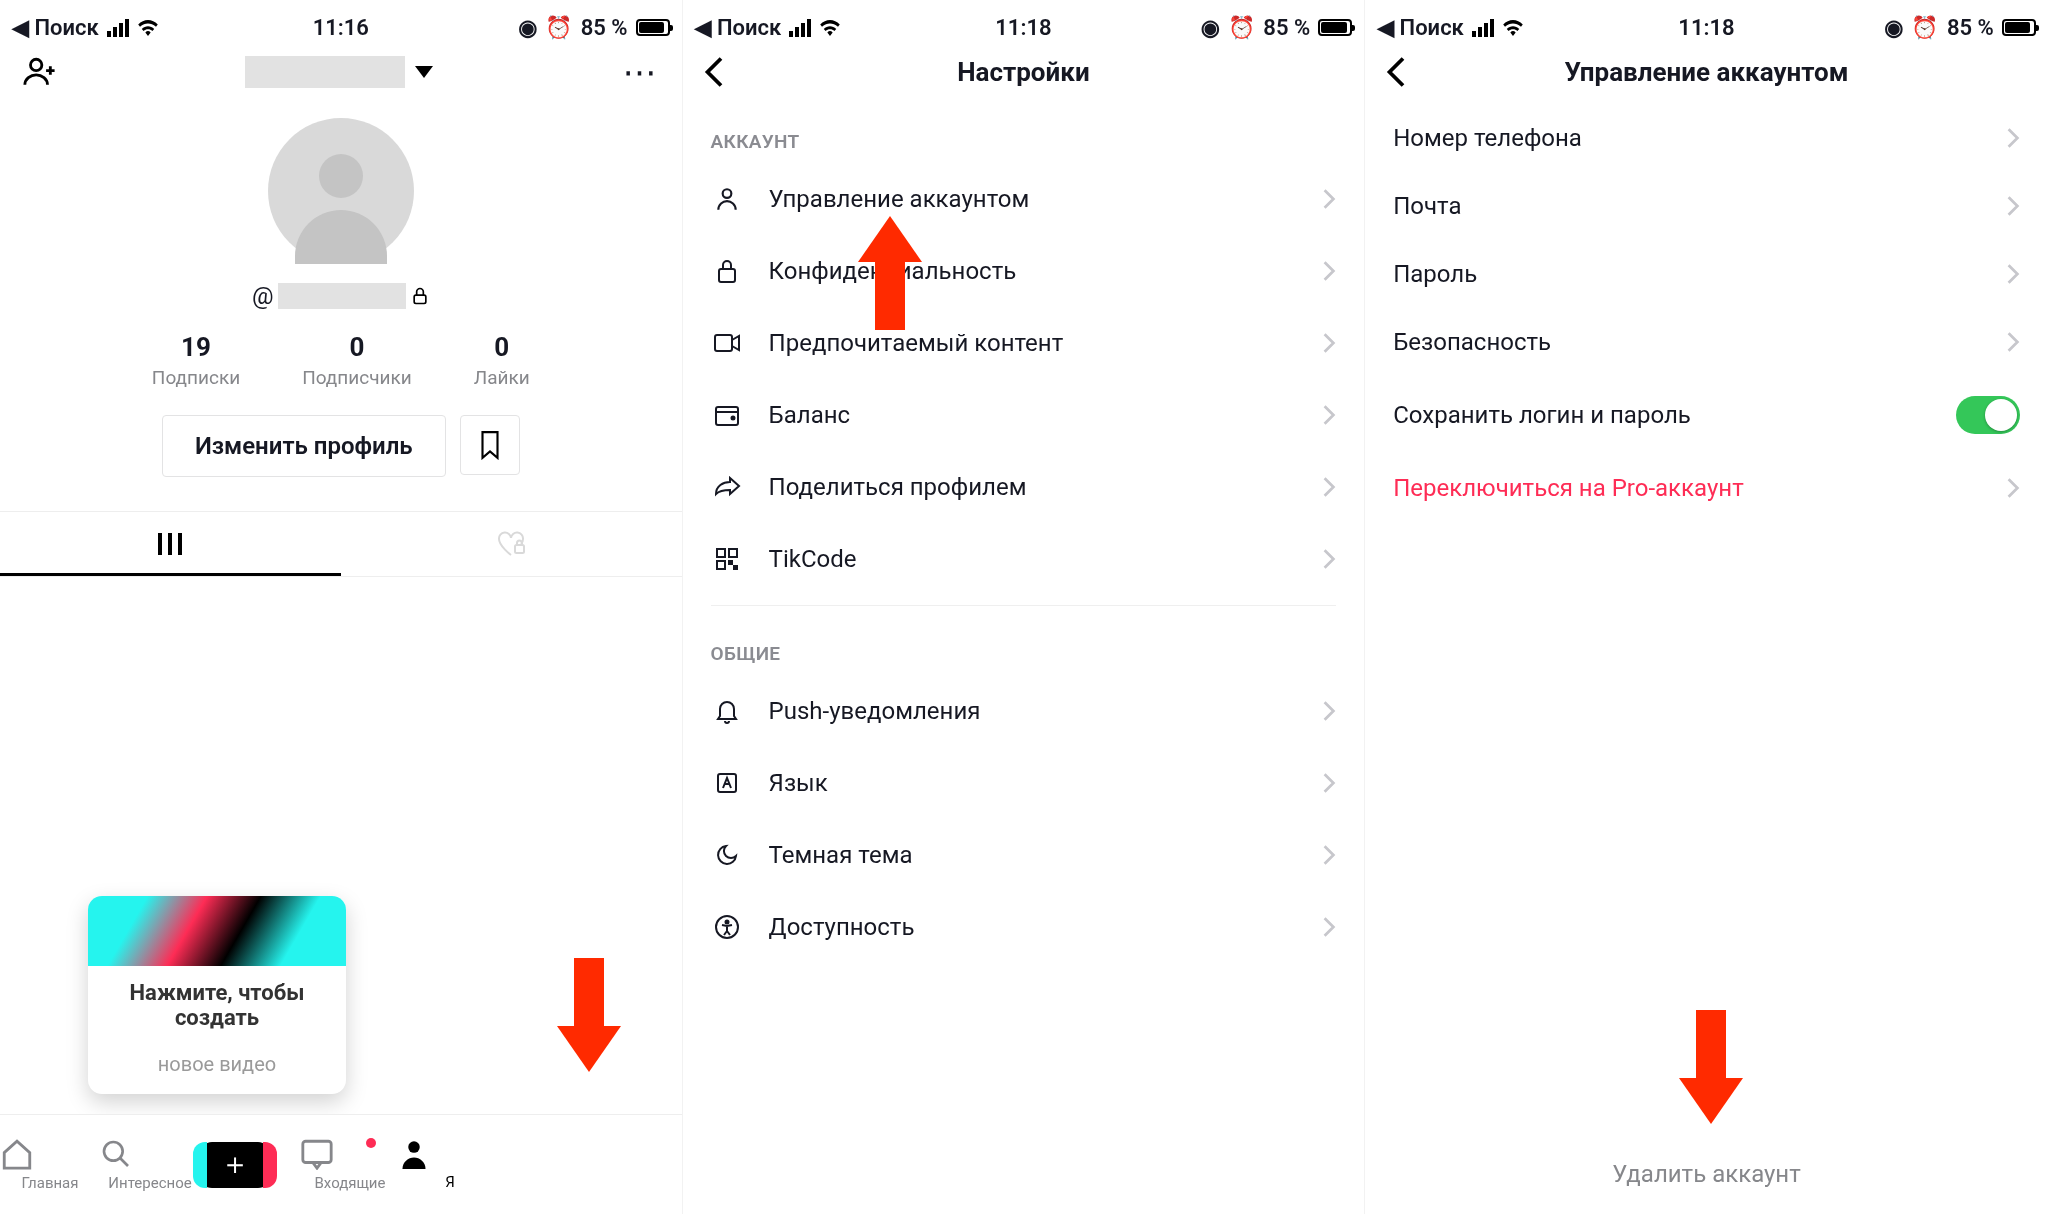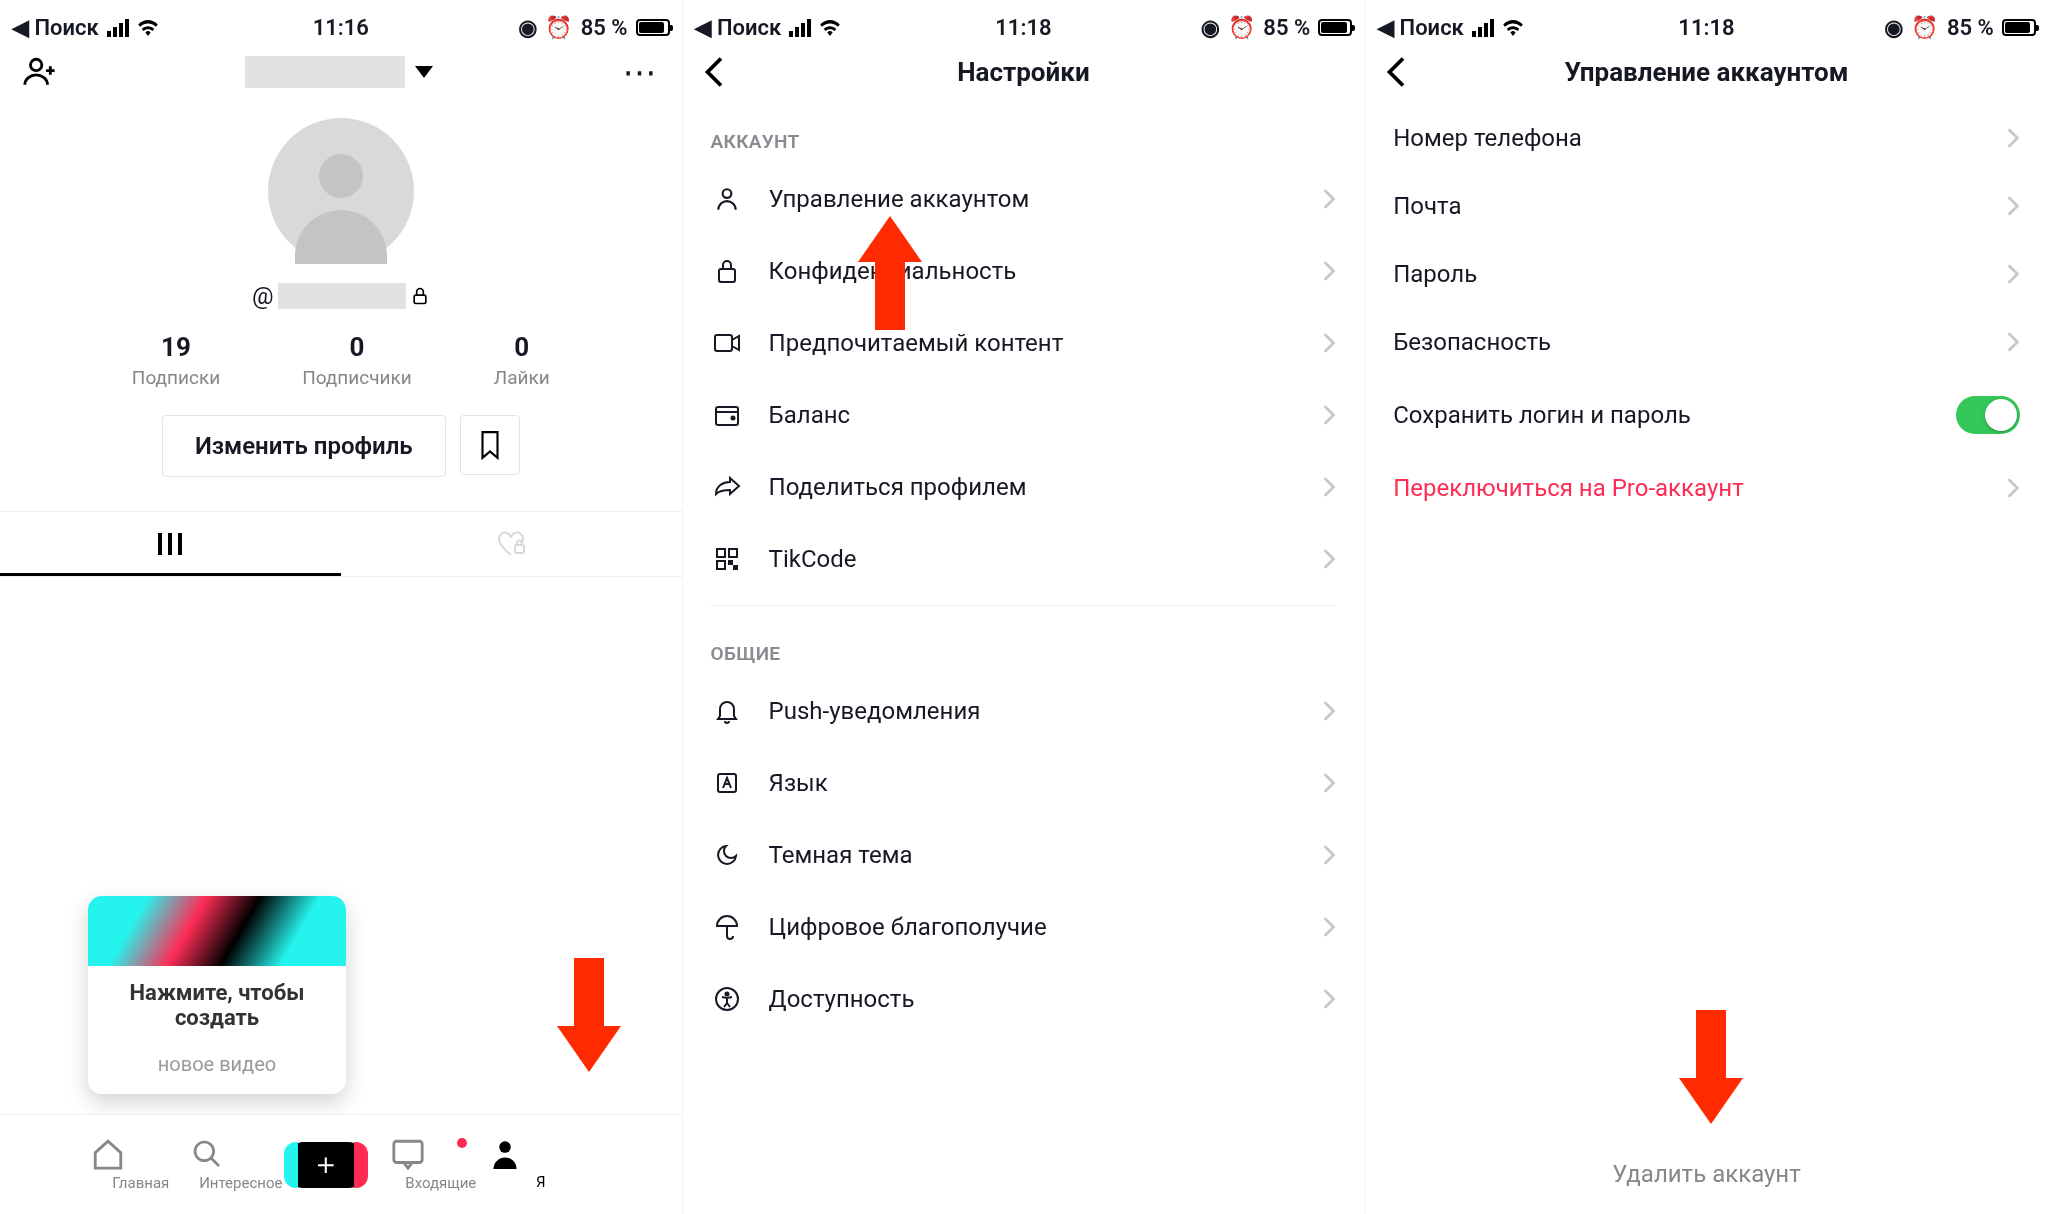--- a/index.html
+++ b/index.html
@@ -29,21 +29,21 @@
   .dots3 { font-size:34px; letter-spacing:3px; line-height:0; }
 
   .avatar { width:146px; height:146px; border-radius:50%; background:#d9d9d9; margin:14px auto 0; position:relative; }
   .avatar::after { content:""; position:absolute; left:50%; top:36px; transform:translateX(-50%); width:44px; height:44px; border-radius:50%; background:#c4c4c4; }
   .avatar::before { content:""; position:absolute; left:50%; bottom:0; transform:translateX(-50%); width:92px; height:54px; border-radius:48px 48px 0 0; background:#c4c4c4; }
 
   .uname { text-align:center; font-size:24px; margin-top:18px; display:flex; align-items:center; justify-content:center; gap:4px;}
   .uname .redact { display:inline-block; width:128px; height:26px; background:#e2e2e2; vertical-align:middle;}
   .lockicon { width:20px; height:20px; }
 
-  .stats { display:flex; justify-content:center; gap:82px; margin-top:22px; }
+  .stats { display:flex; justify-content:center; gap:62px; margin-top:22px; }
   .stat { text-align:center; }
   .stat .n { font-size:26px; font-weight:700; }
   .stat .l { font-size:19px; color:#86878b; margin-top:4px; }
 
   .actions { display:flex; justify-content:center; gap:14px; margin-top:26px; }
   .editbtn { border:1.5px solid #e3e3e4; padding:16px 32px; font-size:24px; font-weight:600; border-radius:4px; }
   .bmbtn { border:1.5px solid #e3e3e4; width:60px; height:60px; border-radius:4px; display:flex; align-items:center; justify-content:center; }
 
   .bio { text-align:center; color:#86878b; font-size:22px; margin-top:28px; }
 
@@ -54,21 +54,21 @@
   .grid3 span { width:4px; height:22px; background:#000; }
 
   
   .tipcard { position:absolute; left:88px; bottom:120px; width:258px; background:#fff; border-radius:14px; box-shadow:0 8px 22px rgba(0,0,0,0.18); overflow:hidden; }
   .tipart { height:70px; background:linear-gradient(120deg,#25f4ee 0%,#25f4ee 20%,#fe2c55 40%,#000 58%,#25f4ee 78%); }
   .tipbody { padding:14px 16px 18px; text-align:center; }
   .tipbody .t1 { font-size:22px; font-weight:700; color:#333; }
   .tipbody .t2 { font-size:20px; color:#9a9a9a; margin-top:22px; }
 
   
-  .nav { position:absolute; bottom:0; left:0; right:0; height:100px; display:flex; align-items:center; justify-content:center; border-top:1px solid #eee; background:#fff; }
+  .nav { position:absolute; bottom:0; left:0; right:0; height:100px; display:flex; align-items:center; justify-content:flex-start; border-top:1px solid #eee; background:#fff; }
   .navitem { text-align:center; width:100px; position:relative; }
   .navitem .lbl { font-size:15px; color:#86878b; margin-top:4px; }
   .navitem.active .lbl { color:#000; }
   .createbtn { width:70px; height:46px; background:#000; border-radius:12px; position:relative; display:flex; align-items:center; justify-content:center; }
   .createbtn::before { content:""; position:absolute; left:-7px; top:0; bottom:0; width:14px; background:#25f4ee; border-radius:12px 0 0 12px; }
   .createbtn::after { content:""; position:absolute; right:-7px; top:0; bottom:0; width:14px; background:#fe2c55; border-radius:0 12px 12px 0; }
   .createbtn b { color:#fff; font-size:30px; position:relative; z-index:1; font-weight:400; }
   .reddot { position:absolute; top:0; right:24px; width:10px; height:10px; border-radius:50%; background:#fe2c55; }
 
   
@@ -405,34 +405,20 @@
     <span>Темная тема</span>
     <span class="chev">
           <svg width="14" height="22" viewBox="0 0 12 20" fill="none" stroke="#c7c7cc" stroke-width="2.5">
             <path d="M2 2l8 8-8 8"></path>
           </svg>
         </span>
   </div>
   <div class="row">
     <span class="ic">
           <svg width="26" height="26" viewBox="0 0 26 26" fill="none" stroke="#161823" stroke-width="2">
-            <path d="M3 12a10 10 0 0120 0z"></path>
-            <path d="M13 12v10a3 3 0 006 0"></path>
-          </svg>
-        </span>
-    <span>Цифровое благополучие</span>
-    <span class="chev">
-          <svg width="14" height="22" viewBox="0 0 12 20" fill="none" stroke="#c7c7cc" stroke-width="2.5">
-            <path d="M2 2l8 8-8 8"></path>
-          </svg>
-        </span>
-  </div>
-  <div class="row">
-    <span class="ic">
-          <svg width="26" height="26" viewBox="0 0 26 26" fill="none" stroke="#161823" stroke-width="2">
             <circle cx="13" cy="13" r="11"></circle>
             <circle cx="13" cy="8" r="1.5" fill="#161823"></circle>
             <path d="M8 11l5 1 5-1M13 12v5l-3 4M13 17l3 4"></path>
           </svg>
         </span>
     <span>Доступность</span>
     <span class="chev">
           <svg width="14" height="22" viewBox="0 0 12 20" fill="none" stroke="#c7c7cc" stroke-width="2.5">
             <path d="M2 2l8 8-8 8"></path>
           </svg>

